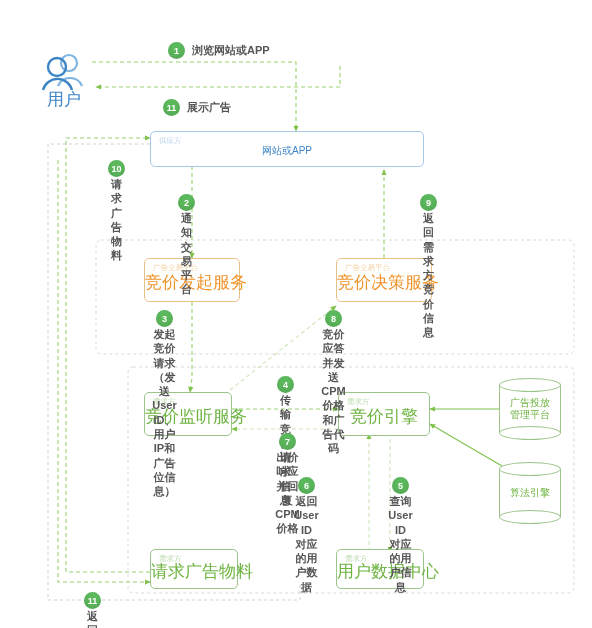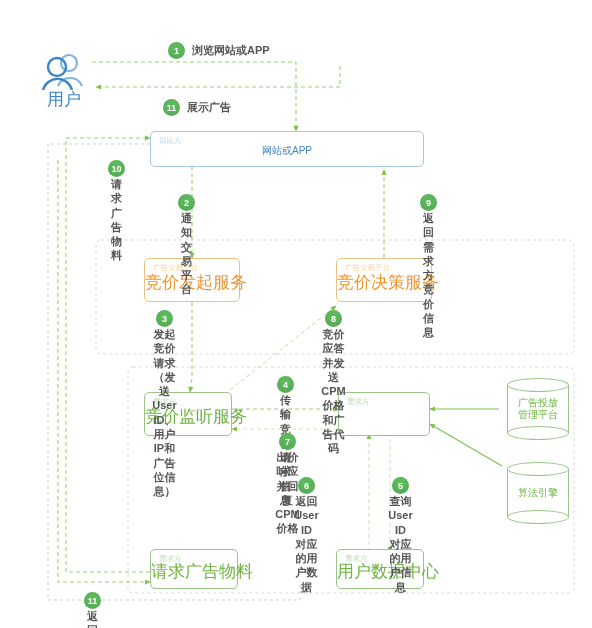--- a/index.html
+++ b/index.html
@@ -40,21 +40,21 @@
   .node.orange { border-color: #e8c187; }
   .node.orange .grp { color: #f2d3a4; }
   .node.orange .nm { color: #f0932b; }
 
   .node.blue { border-color: #a8c8e8; }
   .node.blue .grp { color: #bcd4ec; }
   .node.blue .nm { color: #3d85c6; font-size: 10px; font-weight: normal; }
 
   .cyl {
     position: absolute;
-    width: 62px; height: 48px; margin-left: 8px;
+    width: 62px; height: 48px;
   }
   .cyl .body {
     position: absolute; left: 0; top: 7px;
     width: 62px; height: 48px;
     border-left: 1px solid #9bc48a;
     border-right: 1px solid #9bc48a;
     background: #fff;
   }
   .cyl .top, .cyl .bot {
     position: absolute; left: 0; width: 62px; height: 14px;
@@ -163,20 +163,21 @@
     <span class="nm">竞价决策服务</span>
   </div>
 
   <div class="node" style="left:144px; top:392px; width:88px; height:44px;">
     <span class="grp">需求方</span>
     <span class="nm">竞价监听服务</span>
   </div>
 
   <div class="node" style="left:338px; top:392px; width:92px; height:44px;">
     <span class="grp">需求方</span>
+    <span class="nm">竞价引擎</span>
   </div>
 
   <div class="node" style="left:150px; top:549px; width:88px; height:40px;">
     <span class="grp">需求方</span>
     <span class="nm">请求广告物料</span>
   </div>
 
   <div class="node" style="left:336px; top:549px; width:88px; height:40px;">
     <span class="grp">需求方</span>
     <span class="nm">用户数据中心</span>

